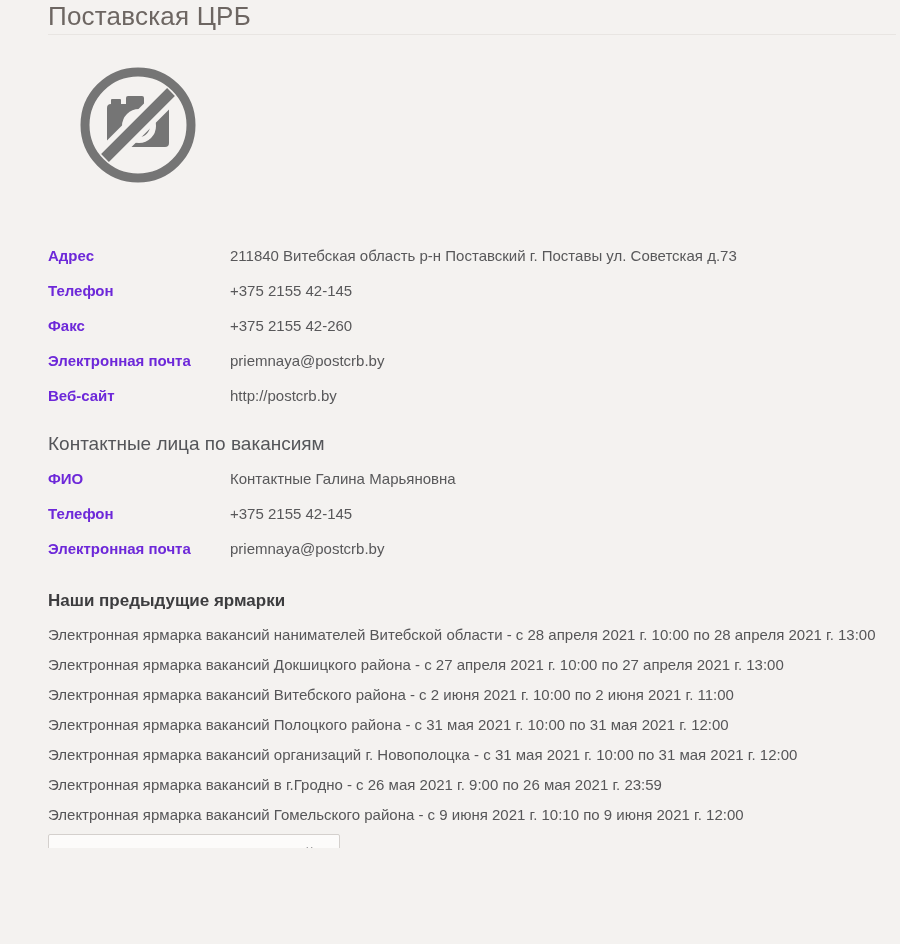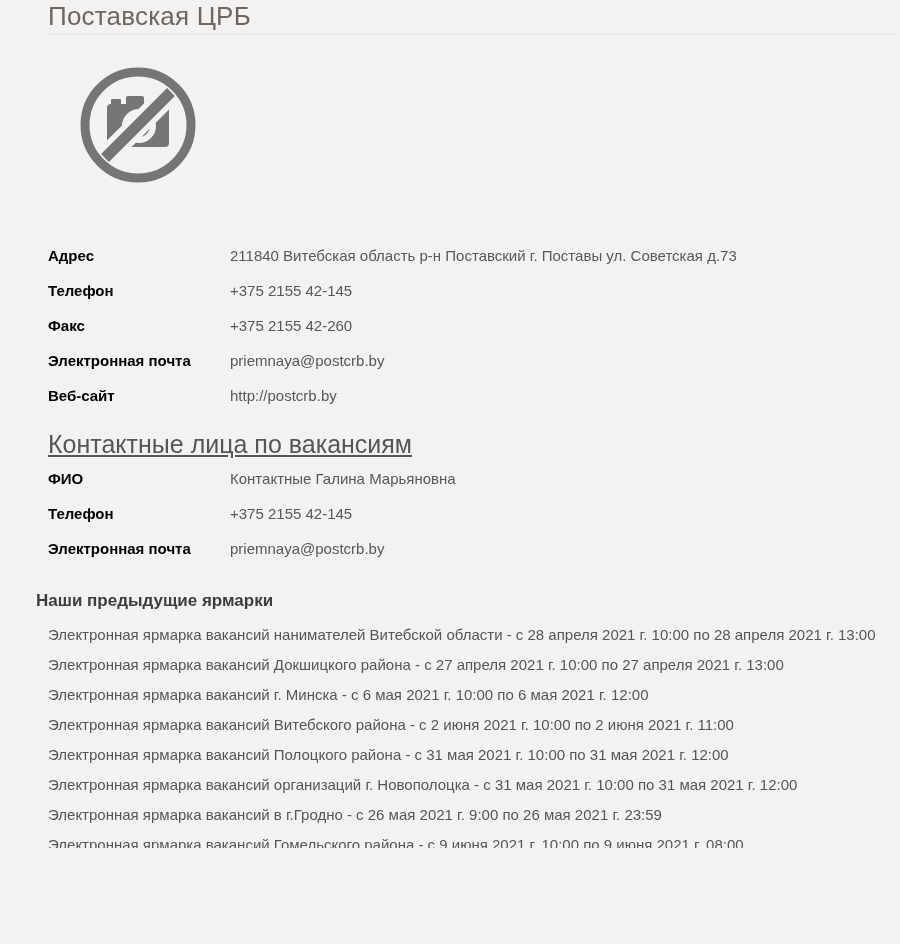--- a/index.html
+++ b/index.html
@@ -38,36 +38,35 @@
   .detail-row {
     display: flex;
     padding: 8px 0 9px 0;
     font-size: 15px;
     line-height: 18px;
   }
   .detail-label {
     width: 182px;
     flex: 0 0 182px;
     font-weight: bold;
-    color: #000000;
+    color: #6d28d9;
   }
   .detail-value {
     color: #58585a;
   }
   .section-heading {
     margin: 18px 48px 0 48px;
-    font-size: 25px;
+    font-size: 19px;
     font-weight: 400;
     line-height: 24px;
     color: #55565a;
-    text-decoration: underline;
   }
   .details.contacts { margin-top: 6px; }
   .fairs-heading {
-    margin: 24px 48px 0 36px;
+    margin: 24px 48px 0 48px;
     font-size: 17px;
     font-weight: bold;
     line-height: 20px;
     color: #3d3d3f;
   }
   .fairs-list {
     margin: 9px 48px 0 48px;
   }
   .fair-item {
     font-size: 15px;
@@ -170,25 +169,24 @@
       <div class="detail-label">Электронная почта</div>
       <div class="detail-value">priemnaya@postcrb.by</div>
     </div>
   </div>
 
   <h2 class="fairs-heading">Наши предыдущие ярмарки</h2>
 
   <div class="fairs-list">
     <div class="fair-item">Электронная ярмарка вакансий нанимателей Витебской области - с 28 апреля 2021 г. 10:00 по 28 апреля 2021 г. 13:00</div>
     <div class="fair-item">Электронная ярмарка вакансий Докшицкого района - с 27 апреля 2021 г. 10:00 по 27 апреля 2021 г. 13:00</div>
-    <div class="fair-item">Электронная ярмарка вакансий г. Минска - с 6 мая 2021 г. 10:00 по 6 мая 2021 г. 12:00</div>
     <div class="fair-item">Электронная ярмарка вакансий Витебского района - с 2 июня 2021 г. 10:00 по 2 июня 2021 г. 11:00</div>
     <div class="fair-item">Электронная ярмарка вакансий Полоцкого района - с 31 мая 2021 г. 10:00 по 31 мая 2021 г. 12:00</div>
     <div class="fair-item">Электронная ярмарка вакансий организаций г. Новополоцка - с 31 мая 2021 г. 10:00 по 31 мая 2021 г. 12:00</div>
     <div class="fair-item">Электронная ярмарка вакансий в г.Гродно - с 26 мая 2021 г. 9:00 по 26 мая 2021 г. 23:59</div>
-    <div class="fair-item">Электронная ярмарка вакансий Гомельского района - с 9 июня 2021 г. 10:00 по 9 июня 2021 г. 08:00</div>
+    <div class="fair-item">Электронная ярмарка вакансий Гомельского района - с 9 июня 2021 г. 10:10 по 9 июня 2021 г. 12:00</div>
   </div>
 
   <button class="back-button">Вернуться к списку организаций</button>
 
   <div class="watermark">ФЛАГШТОК</div>
 
 </div>
 
 </body></html>

